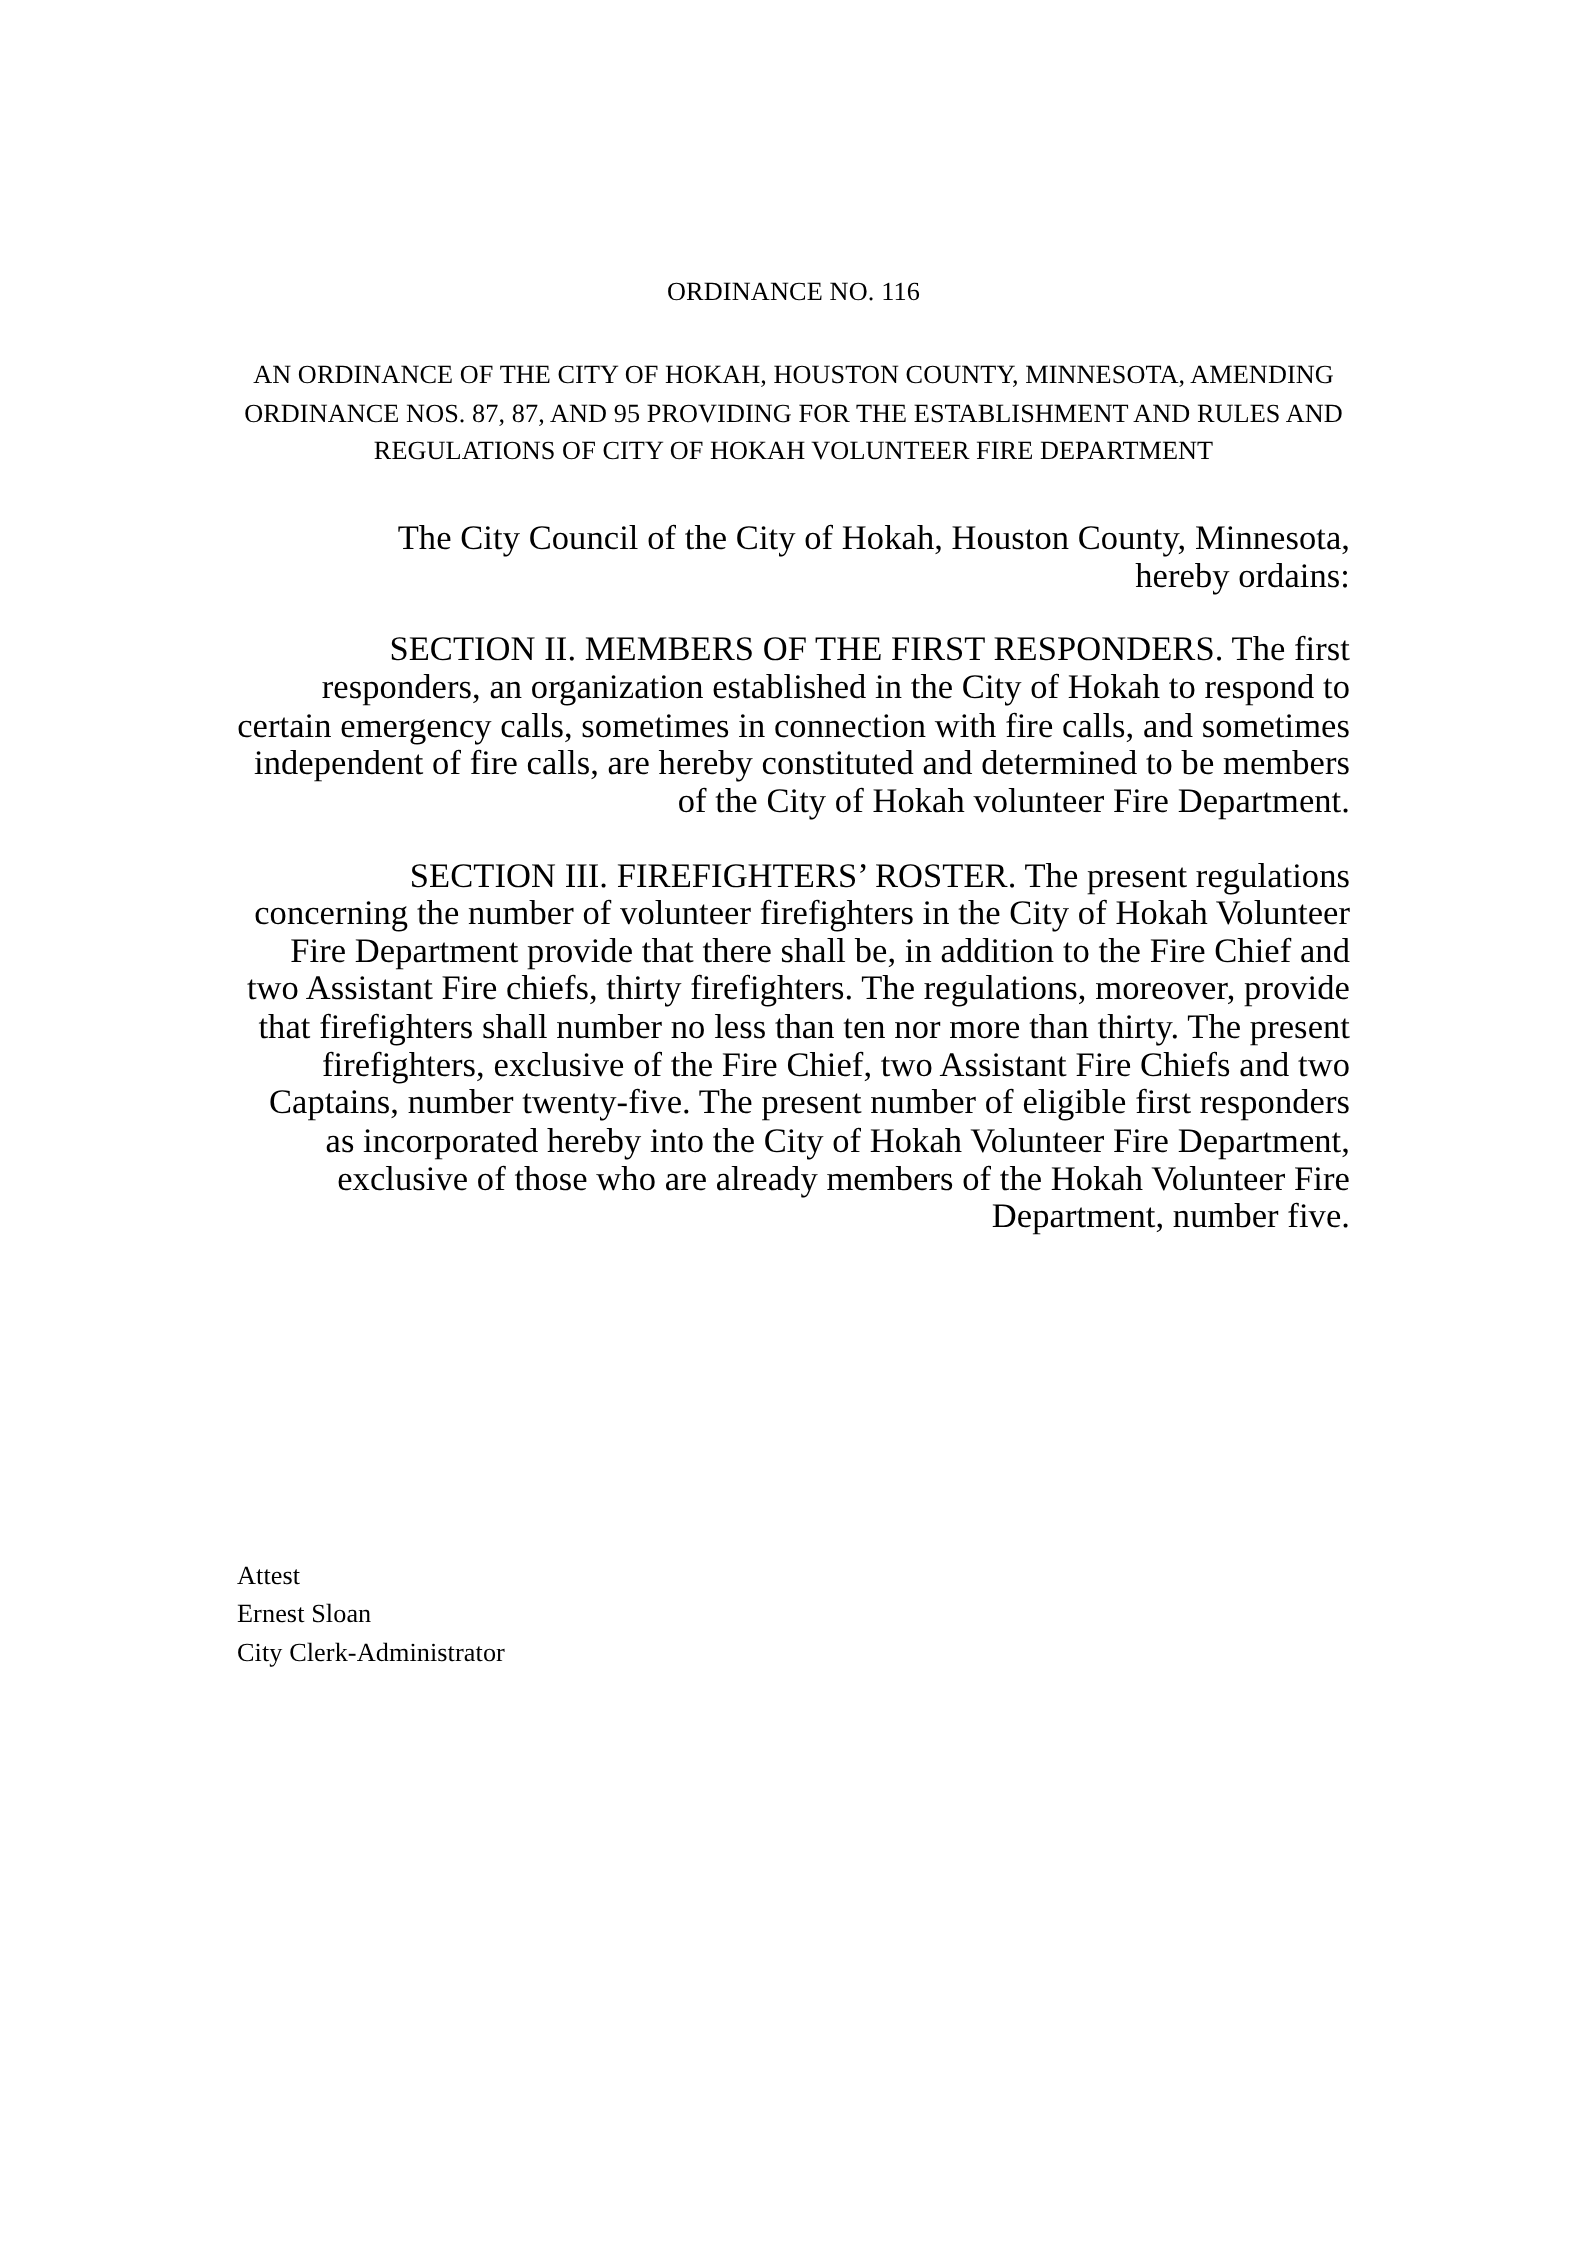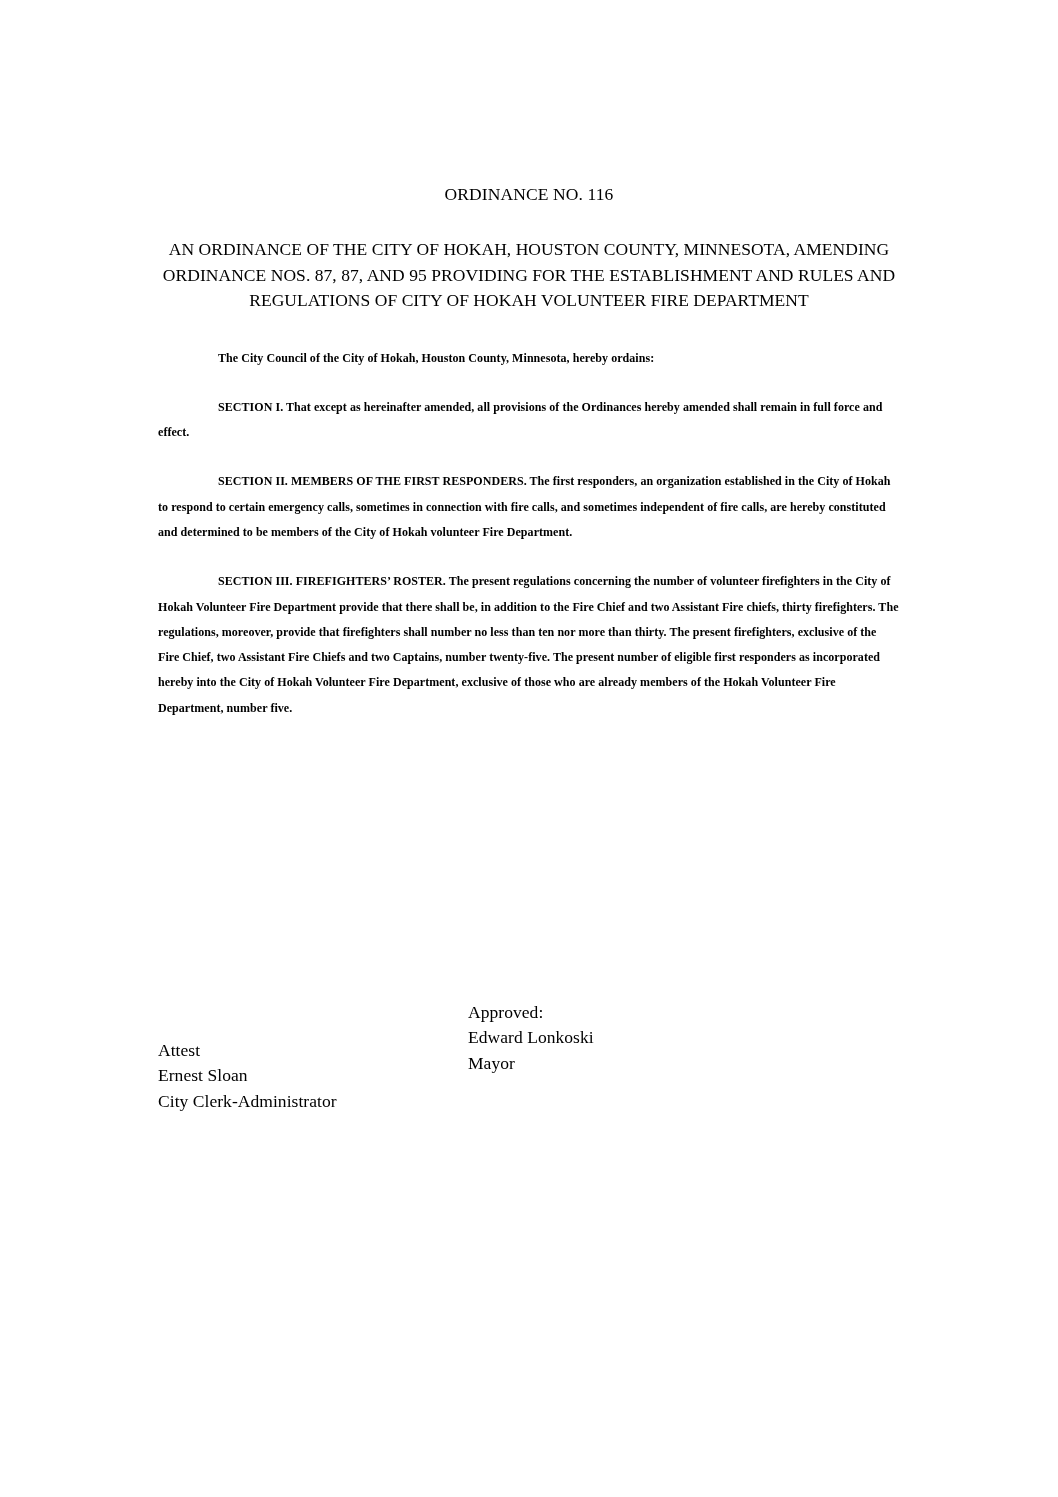--- a/index.html
+++ b/index.html
@@ -45,27 +45,26 @@
   .doc-subtitle {
     text-align: center;
     font-size: 17.5px;
     line-height: 25.5px;
     letter-spacing: 0.05px;
     margin: 5px 0 32px 0;
     padding: 0 2px;
   }
 
   .para {
-    font-size: 12px;
+    font-size: 23px;
     line-height: 25.3px;
     margin: 0 0 24px 0;
-    text-align: left;
+    text-align: right;
     text-indent: 60px;
     letter-spacing: 0.05px;
-    font-weight: bold;
   }
 
   .para-passed {
     font-size: 17.5px;
     line-height: 25.3px;
     margin: 22px 0 0 0;
     text-indent: 126px;
     letter-spacing: 0.05px;
   }
 
@@ -98,35 +97,29 @@
 <div class="page">
 
   <div class="content">
 
     <div class="doc-title">ORDINANCE NO. 116</div>
 
     <div class="doc-subtitle">AN ORDINANCE OF THE CITY OF HOKAH, HOUSTON COUNTY, MINNESOTA, AMENDING ORDINANCE NOS. 87, 87, AND 95 PROVIDING FOR THE ESTABLISHMENT AND RULES AND REGULATIONS OF CITY OF HOKAH VOLUNTEER FIRE DEPARTMENT</div>
 
     <p class="para">The City Council of the City of Hokah, Houston County, Minnesota, hereby ordains:</p>
 
-    <p class="para">SECTION I.  That except as hereinafter amended, all provisions of the Ordinances hereby amended shall remain in full force and effect.</p>
 
     <p class="para">SECTION II.   MEMBERS OF THE FIRST RESPONDERS.  The first responders, an organization established in the City of Hokah to respond to certain emergency calls, sometimes in connection with fire calls, and sometimes independent of fire calls, are hereby constituted and determined to be members of the City of Hokah volunteer Fire Department.</p>
 
     <p class="para">SECTION III.  FIREFIGHTERS’ ROSTER.  The present regulations concerning the number of volunteer firefighters in the City of Hokah Volunteer Fire Department provide that there shall be, in addition to the Fire Chief and two Assistant Fire chiefs, thirty firefighters.  The regulations, moreover, provide that firefighters shall number no less than ten nor more than thirty.  The present firefighters, exclusive of the Fire Chief, two Assistant Fire Chiefs and two Captains, number twenty-five.  The present number of eligible first responders as incorporated hereby into the City of Hokah Volunteer Fire Department, exclusive of those who are already members of the Hokah Volunteer Fire Department, number five.</p>
 
 
 
   </div>
 
-  <div class="sig-approved">
-    <span class="sig-line">Approved:</span>
-    <span class="sig-line">Edward Lonkoski</span>
-    <span class="sig-line">Mayor</span>
-  </div>
 
   <div class="sig-attest">
     <span class="sig-line">Attest</span>
     <span class="sig-line">Ernest Sloan</span>
     <span class="sig-line">City Clerk-Administrator</span>
   </div>
 
 </div>
 
 </body></html>

